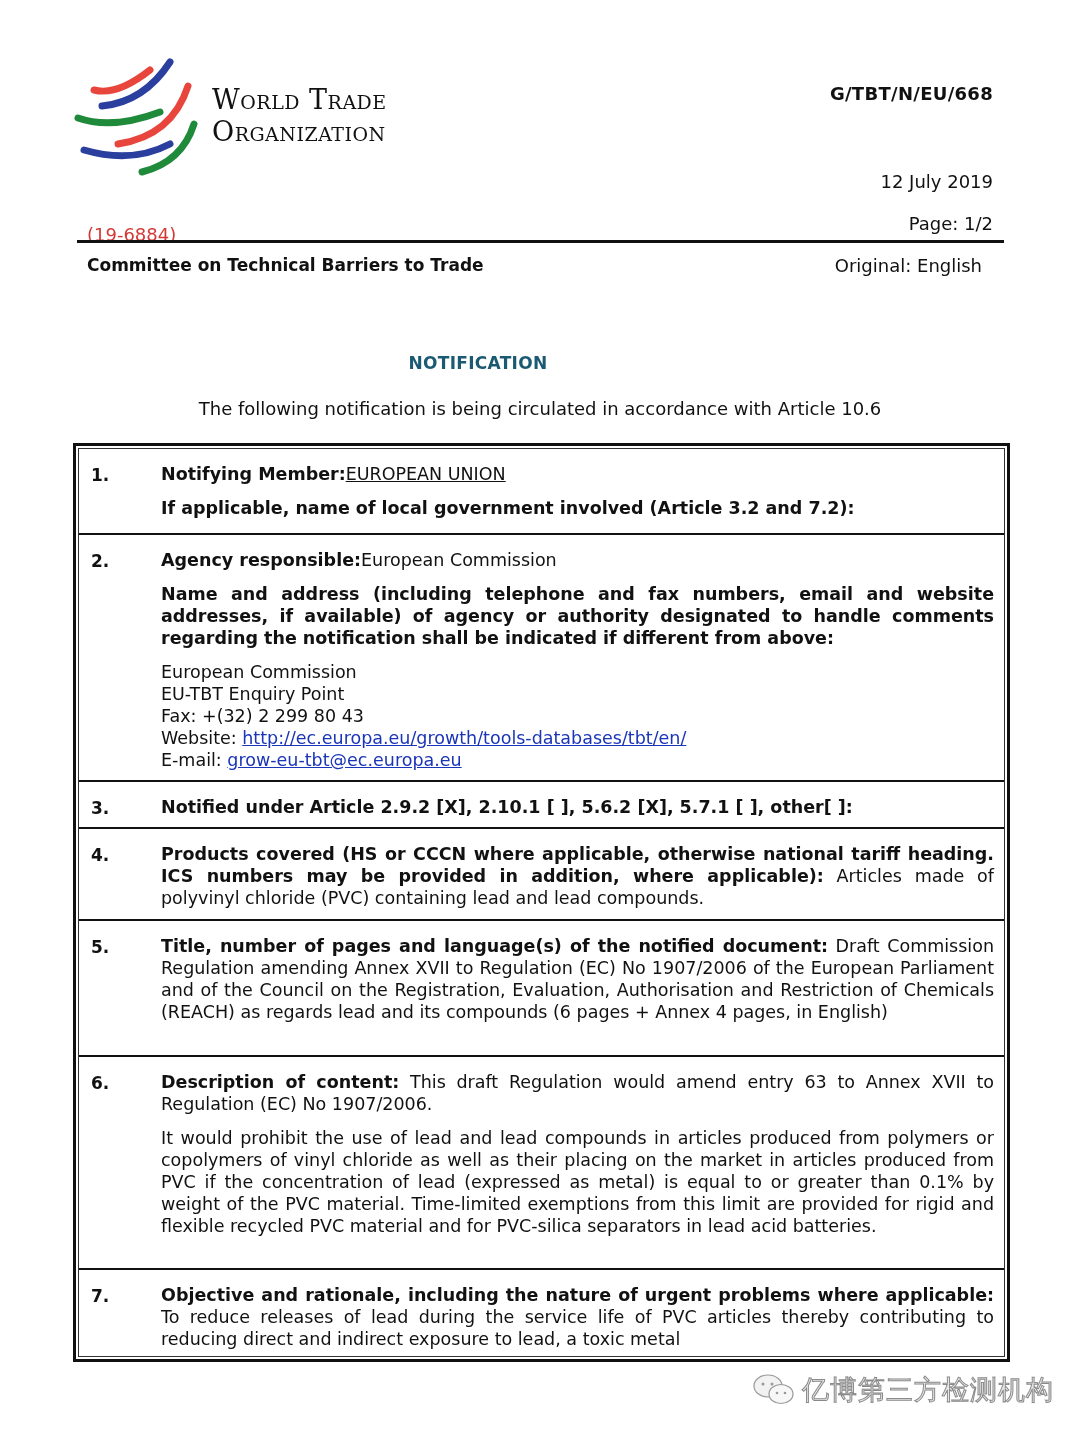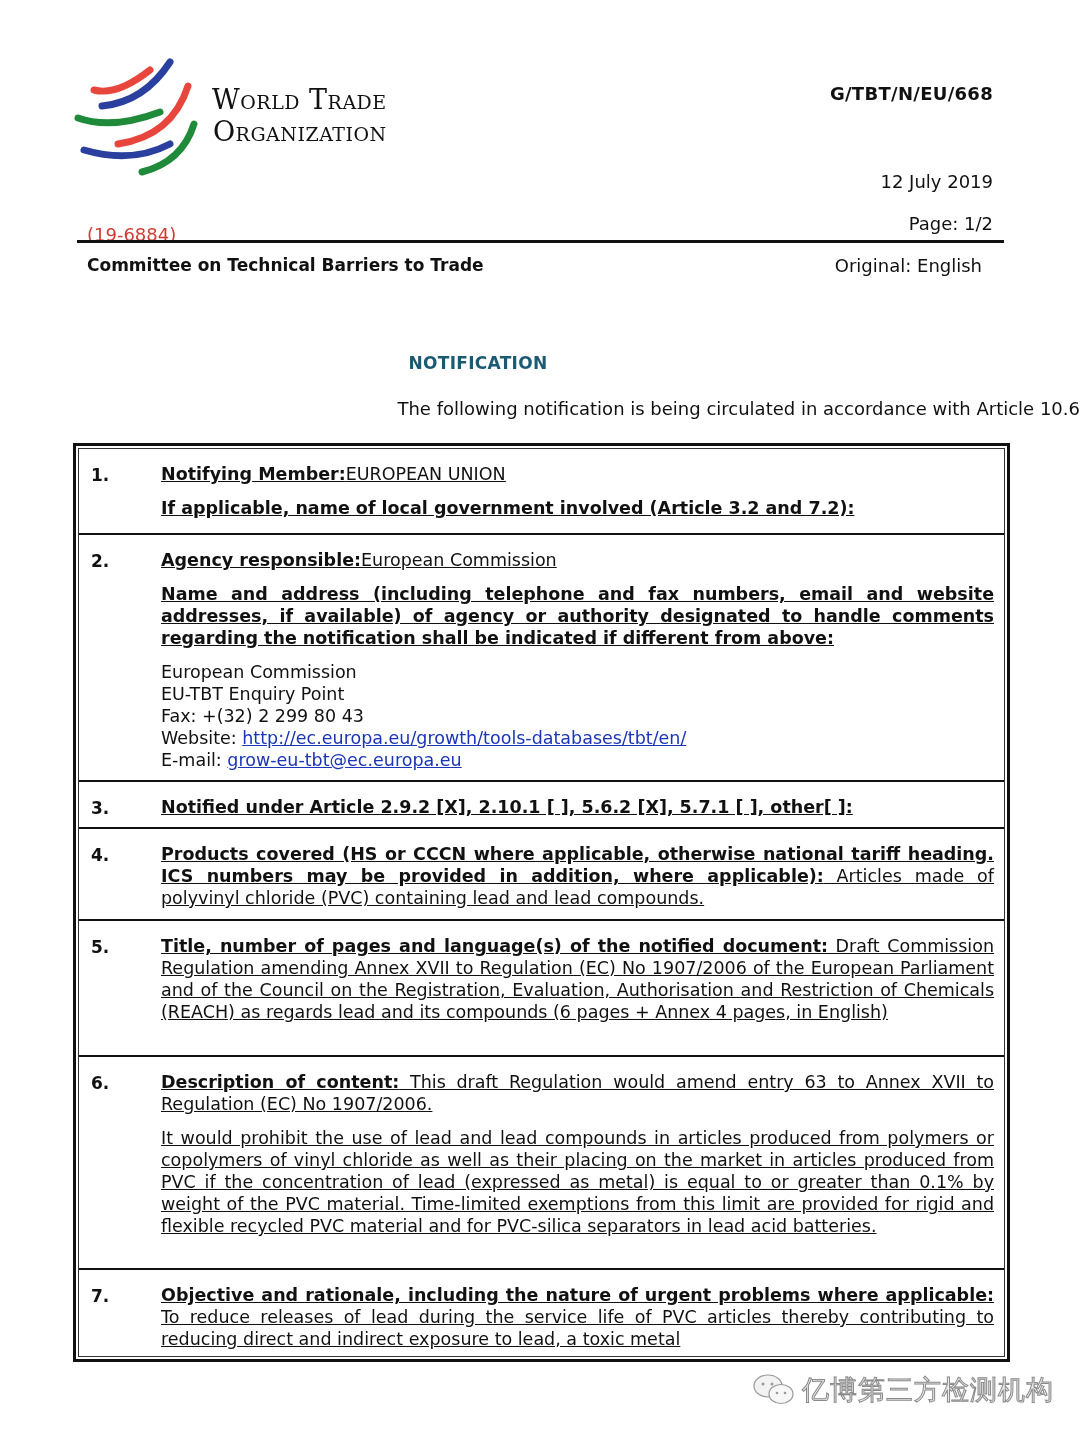--- a/index.html
+++ b/index.html
@@ -1,40 +1,40 @@
 <!DOCTYPE html>
 <html><head>
 <meta charset="utf-8">
 <style>
   html, body { margin: 0; padding: 0; background: #ffffff; }
   body { width: 1080px; height: 1438px; position: relative; overflow: hidden;
          font-family: "DejaVu Sans", sans-serif; color: #111; }
   .logo { position: absolute; left: 72px; top: 56px; width: 390px; height: 120px; }
   .logo svg { position: absolute; left: 0; top: 0; }
   .logo-text { position: absolute; left: 140px; top: 28px; font-family: "DejaVu Serif", serif;
-               font-size: 27px; line-height: 32px; letter-spacing: 0.5px; color: #111; font-variant: small-caps; text-align: right; }
+               font-size: 27px; line-height: 32px; letter-spacing: 0.5px; color: #111; font-variant: small-caps; }
   .docsym { position: absolute; right: 87px; top: 83px; font-weight: bold; font-size: 18px; letter-spacing: 0.3px; }
   .date { position: absolute; right: 87px; top: 171px; font-size: 18px; }
   .ref { position: absolute; left: 87px; top: 213px; font-size: 18px; color: #d23a35; margin-top: 11px; }
   .page { position: absolute; right: 87px; top: 213px; font-size: 18px; }
   .hr { position: absolute; left: 77px; top: 240px; width: 927px; height: 3px; background: #111; }
   .committee { position: absolute; left: 87px; top: 255px; font-size: 17px; font-weight: bold; }
   .original { position: absolute; right: 98px; top: 255px; font-size: 18px; }
   .notif-title { position: absolute; left: 0; width: 956px; top: 353px; text-align: center;
                  font-size: 17px; font-weight: bold; color: #1b5a73; letter-spacing: 0.3px; }
-  .intro { position: absolute; left: 0; width: 1080px; top: 398px; text-align: right; font-size: 18px; }
+  .intro { position: absolute; left: 0; width: 1080px; top: 398px; text-align: center; font-size: 18px; }
 
   .table { position: absolute; left: 73px; top: 443px; width: 927px; border: 3px solid #111;
            padding: 2px; }
   .table-inner { border: 1px solid #333; }
   .row { display: flex; border-top: 2.5px solid #111; box-sizing: border-box; }
   .row:first-child { border-top: none; }
   .num { width: 82px; padding-left: 12px; font-weight: bold; font-size: 17px; padding-top: 16px; box-sizing: border-box; }
   .body { flex: 1; padding: 14px 10px 10px 0; font-size: 17.5px; line-height: 22px; text-align: justify; }
-  .body p { margin: 0 0 12px 0; text-decoration: underline; }
+  .body p { margin: 0 0 12px 0; }
   .body p:last-child { margin-bottom: 0; }
   .b { font-weight: bold; }
   .u { text-decoration: underline; }
   .link { color: #1a35b8; text-decoration: underline; }
   .addr { line-height: 22px; }
   .watermark { position: absolute; left: 752px; top: 1372px; font-size: 27px; color: #e8e8e8;
                -webkit-text-stroke: 1px #8a8a8a; letter-spacing: 1px; display: flex; align-items: flex-start; }
   .wm-icon { width: 44px; height: 36px; margin-right: 6px; }
 </style>
 </head>

